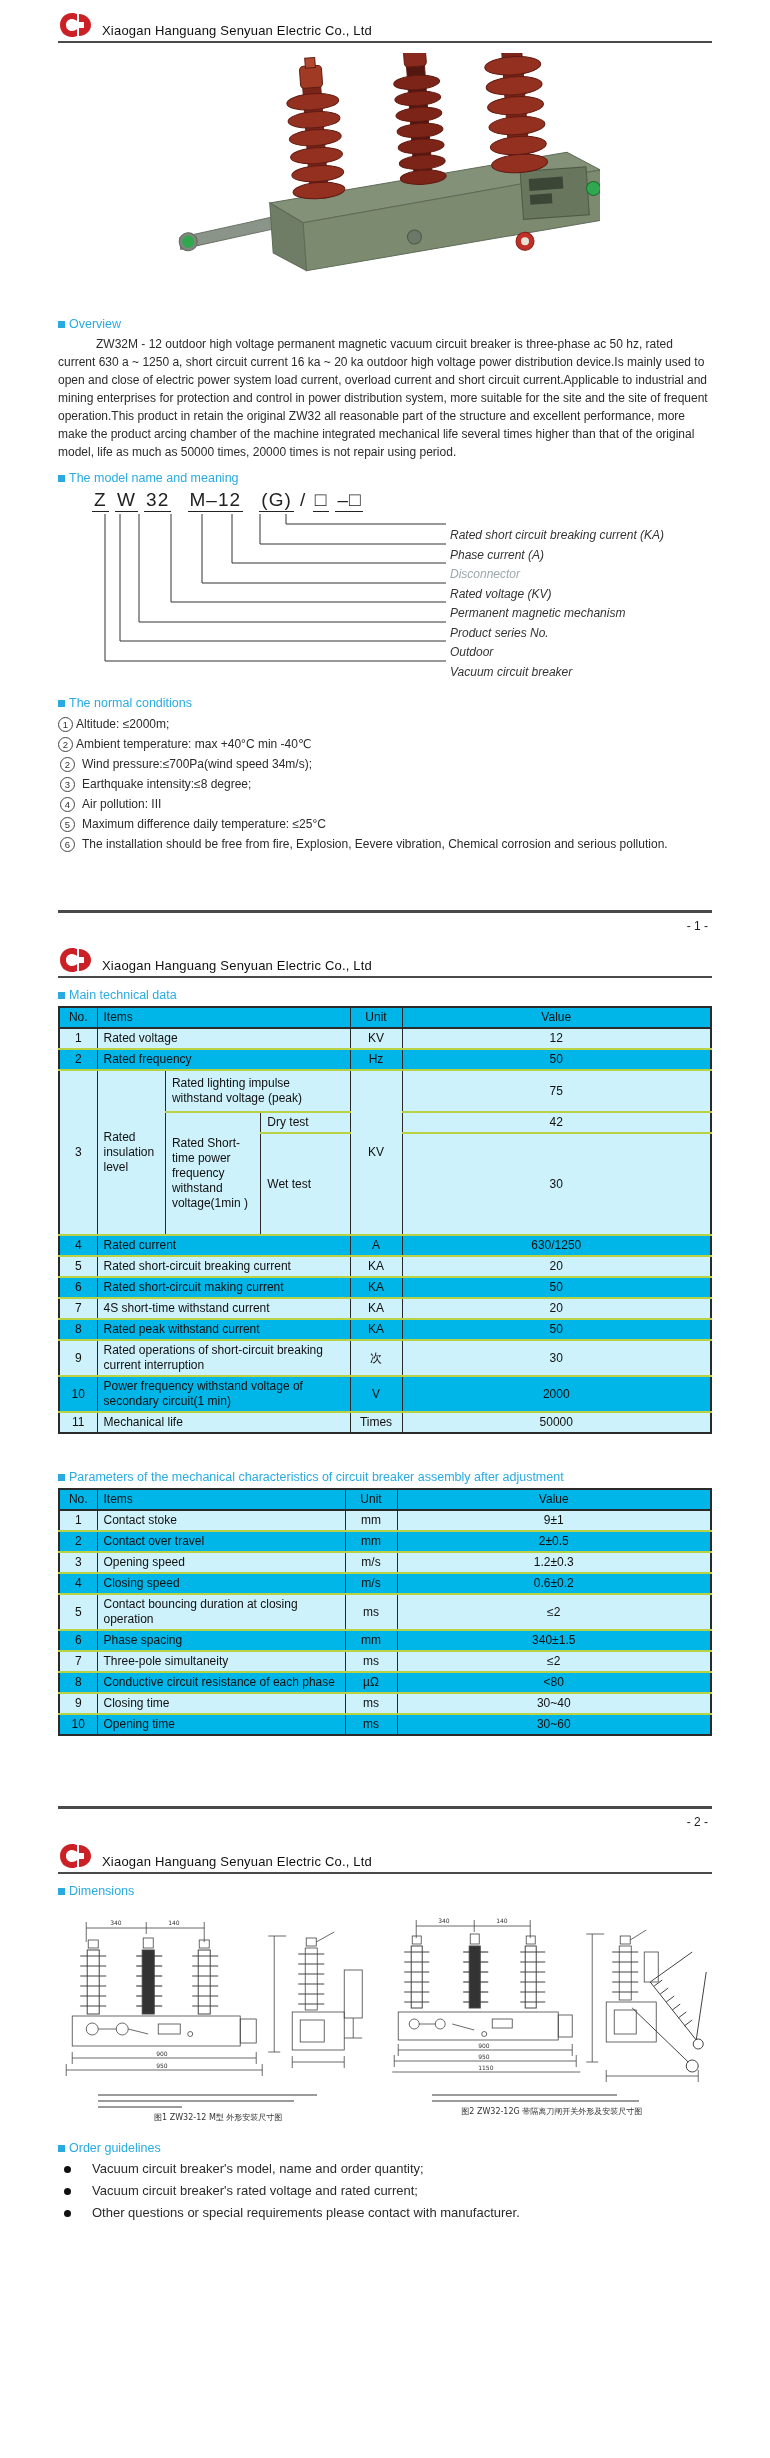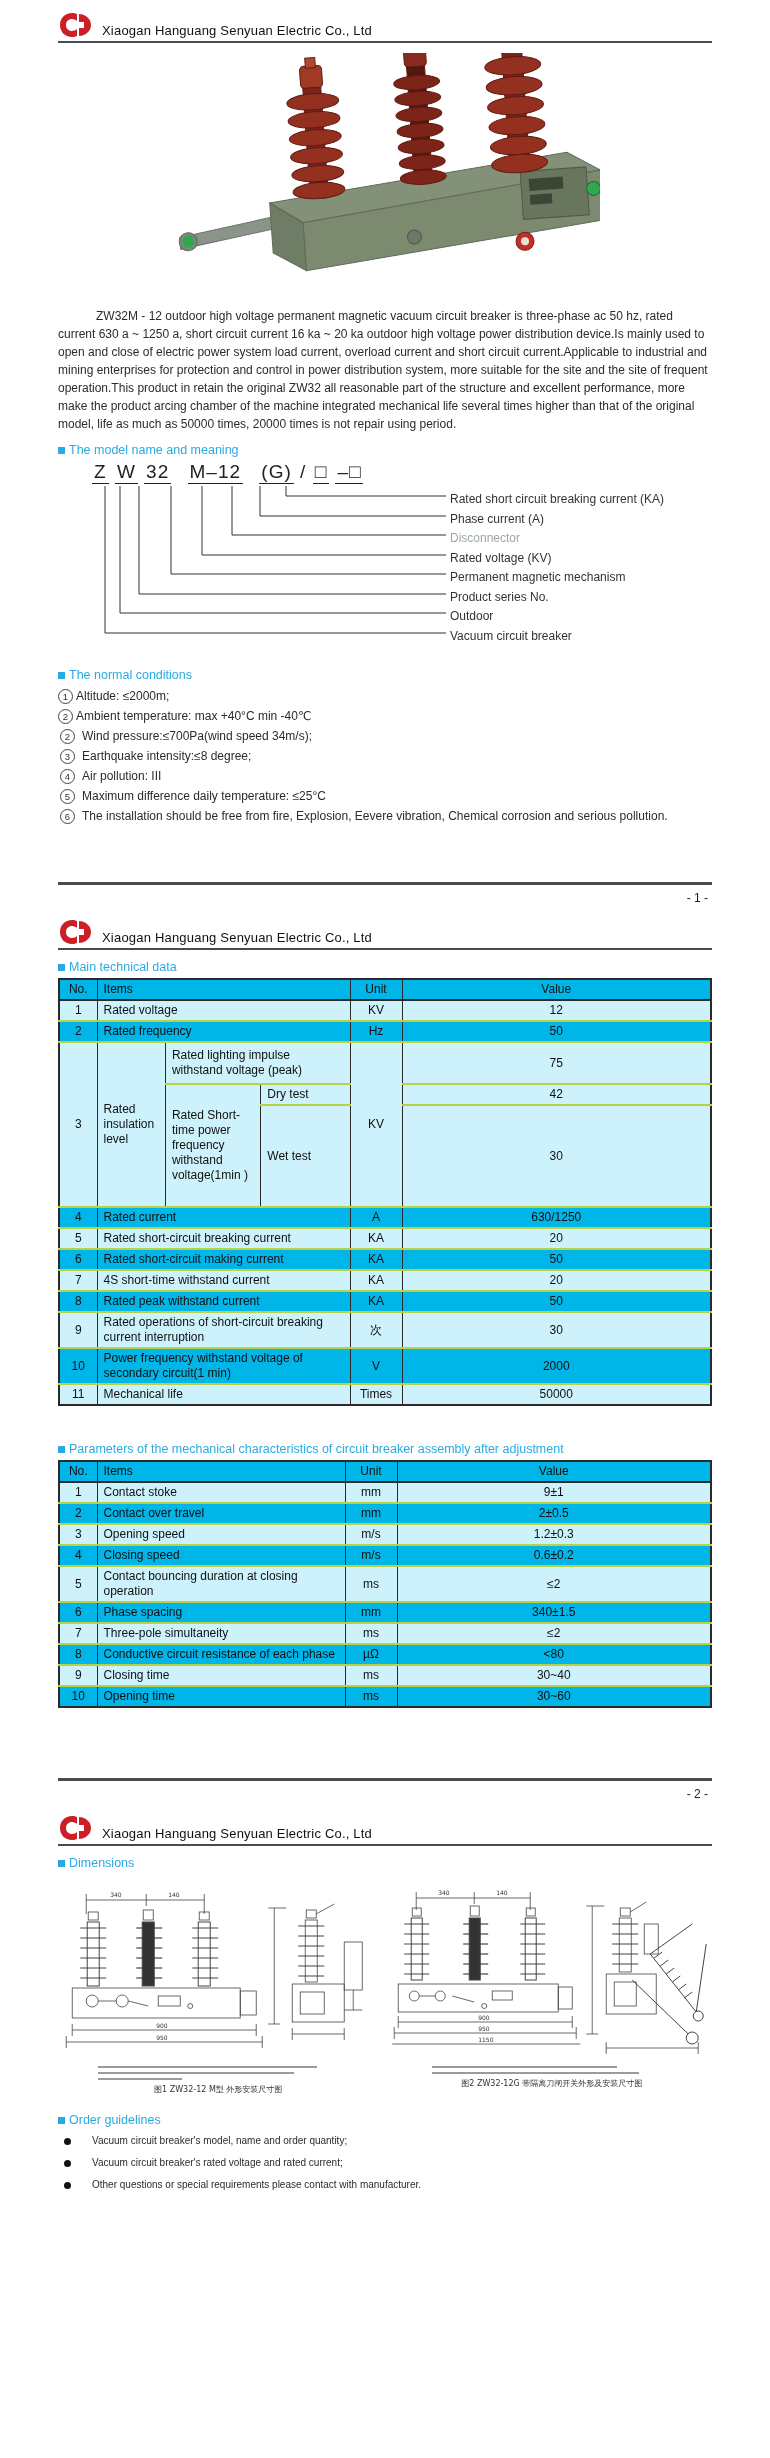--- a/index.html
+++ b/index.html
@@ -26,21 +26,21 @@
   .body-text{font-size:12px;line-height:18px;color:#2b2b2b;text-align:left;}
   .indent{text-indent:38px;}
 
   
   .model-code{font-size:19px;color:#222;margin:2px 0 0 34px;letter-spacing:1px;}
   .model-code .seg{display:inline-block;}
   .model-code .u{border-bottom:1px solid #222;padding:0 2px;}
   .model-code .gap{margin-left:10px;}
   .model-diagram{position:relative;height:172px;margin-top:2px;}
   .model-lines{position:absolute;left:0;top:0;}
-  .model-labels{position:absolute;left:392px;top:4px;}
+  .model-labels{position:absolute;left:392px;top:12px;font-style:italic;}
   .model-labels div{font-size:12px;line-height:19.5px;color:#333;white-space:nowrap;}
   .model-labels .dim{color:#9aa7ad;}
 
   
   .cond-item{font-size:12px;line-height:20px;position:relative;padding-left:24px;}
   .circ{position:absolute;left:2px;top:3px;width:13px;height:13px;border:1px solid #444;border-radius:50%;
         font-size:9.5px;line-height:13px;text-align:center;color:#333;}
   .cond-item.tight{padding-left:18px;}
   .cond-item.tight .circ{left:0;}
 
@@ -56,21 +56,21 @@
 
   
   .figs{display:flex;justify-content:space-between;margin-top:14px;}
   .fig{width:49%;}
   .fig-caption{font-size:8px;color:#333;text-align:center;margin-top:2px;
                font-family:"DejaVu Sans",sans-serif;}
   .scribbles{margin:4px 0 0 40px;}
   .scribble{height:2px;background:#9b9b9b;margin:4px 0;}
 
   
-  .order-item{font-size:10px;line-height:20px;position:relative;padding-left:34px;margin:2px 0;}
+  .order-item{font-size:13px;line-height:20px;position:relative;padding-left:34px;margin:2px 0;}
   .dot{position:absolute;left:6px;top:7px;width:7px;height:7px;border-radius:50%;background:#111;}
 
   svg{display:block;}
 </style>
 </head>
 <body>
 
 <div class="doc-header">
   <svg class="logo" viewBox="0 0 36 26">
     <path d="M14 1 C7 1 2 6 2 13 C2 20 7 25 14 25 C16 25 18 24.5 19 24 L19 17 C18 18 16 19 14 19 C10.5 19 8 16.5 8 13 C8 9.5 10.5 7 14 7 C16 7 18 8 19 9 L19 2 C18 1.5 16 1 14 1 Z" fill="#cc2027"></path>
@@ -138,20 +138,24 @@
             <ellipse cx="0" cy="128" rx="28" ry="9" fill="#93301f"></ellipse>
             <ellipse cx="0" cy="146" rx="28" ry="9" fill="#93301f"></ellipse>
             <rect x="-13" y="6" width="26" height="26" rx="5" fill="#a03a24"></rect>
             <rect x="-6" y="-4" width="12" height="12" fill="#b2492e"></rect>
           </g>
         </g>
       </g>
     </svg>
   </div>
 
+  <div class="section-title">
+    <span class="sq"></span>
+    <span>Overview</span>
+  </div>
   <div class="body-text indent">ZW32M - 12 outdoor high voltage permanent magnetic vacuum circuit breaker is three-phase ac 50 hz, rated current 630 a ~ 1250 a, short circuit current 16 ka ~ 20 ka outdoor high voltage power distribution device.Is mainly used to open and close of electric power system load current, overload current and short circuit current.Applicable to industrial and mining enterprises for protection and control in power distribution system, more suitable for the site and the site of frequent operation.This product in retain the original ZW32 all reasonable part of the structure and excellent performance, more make the product arcing chamber of the machine integrated mechanical life several times higher than that of the original model, life as much as 50000 times, 20000 times is not repair using period.</div>
 
   <div class="section-title">
     <span class="sq"></span>
     <span>The model name and meaning</span>
   </div>
   <div class="model-code">
     <span class="seg u">Z</span>
     <span class="seg u">W</span>
     <span class="seg u">32</span>

